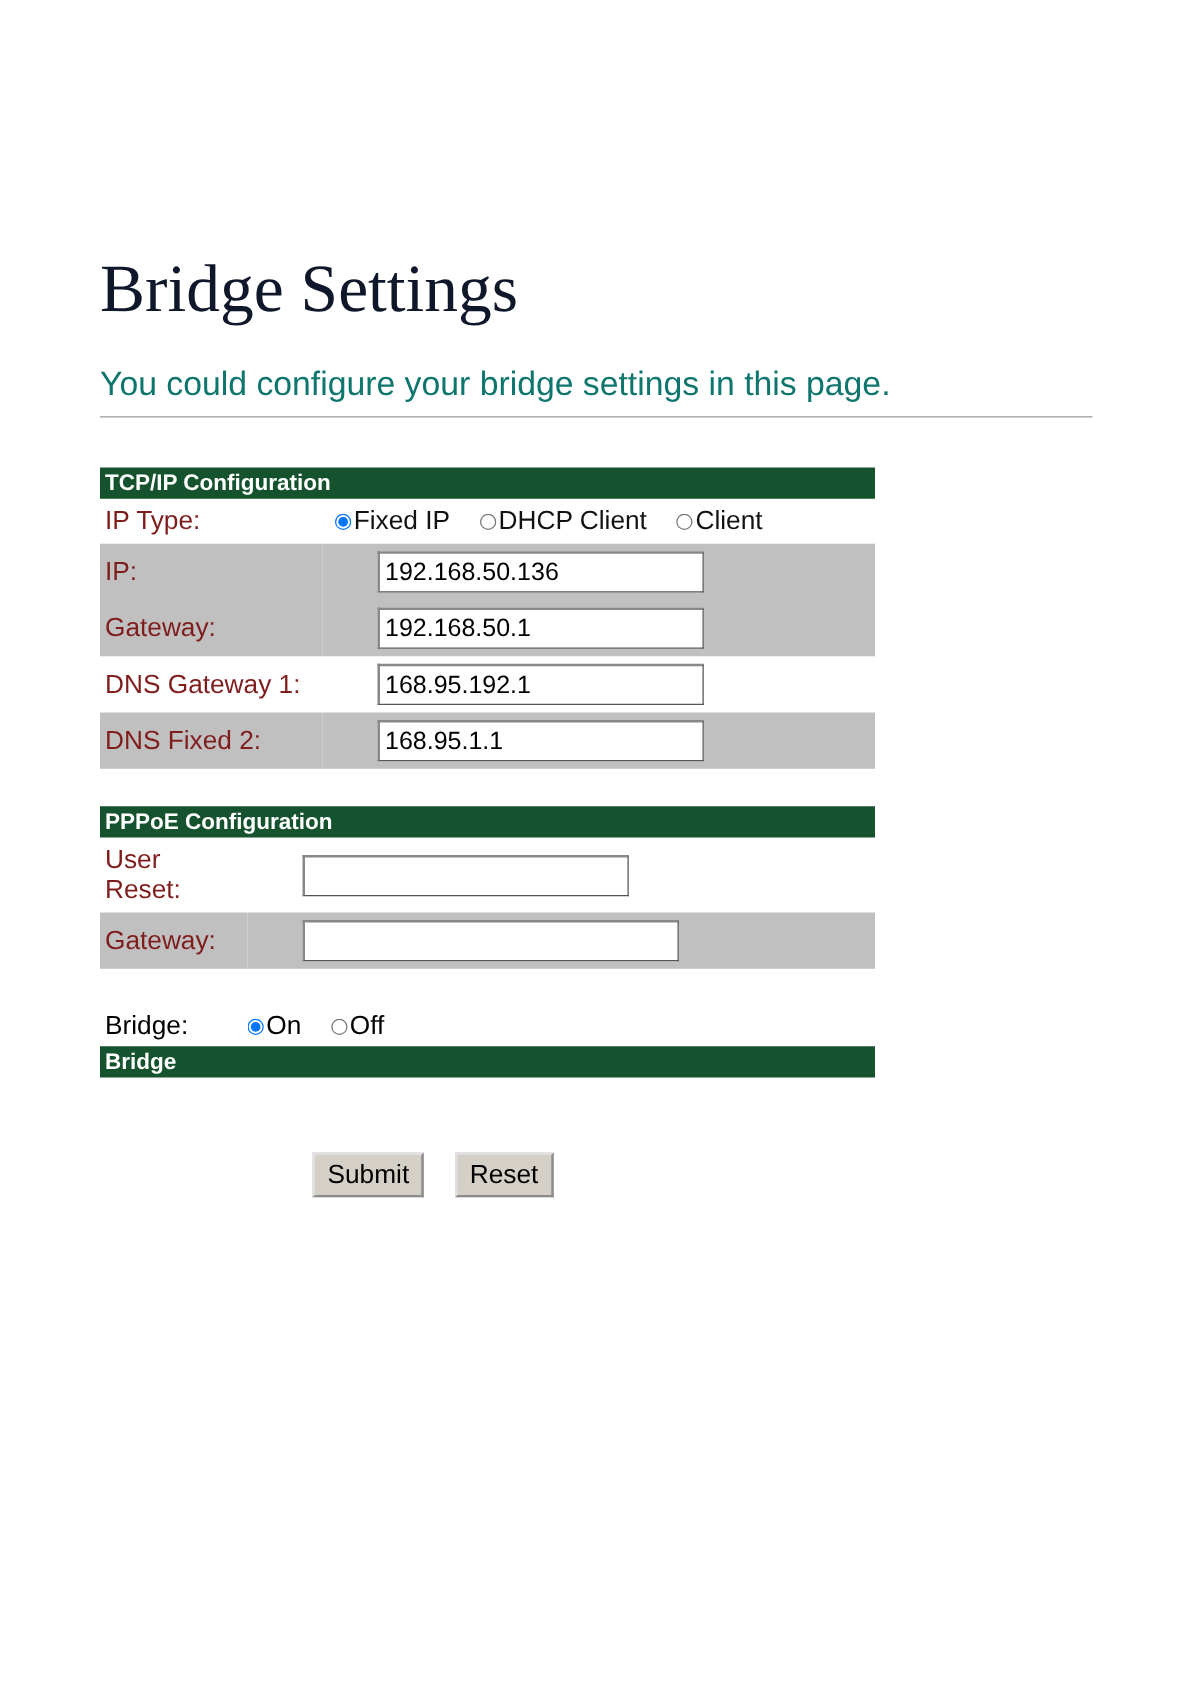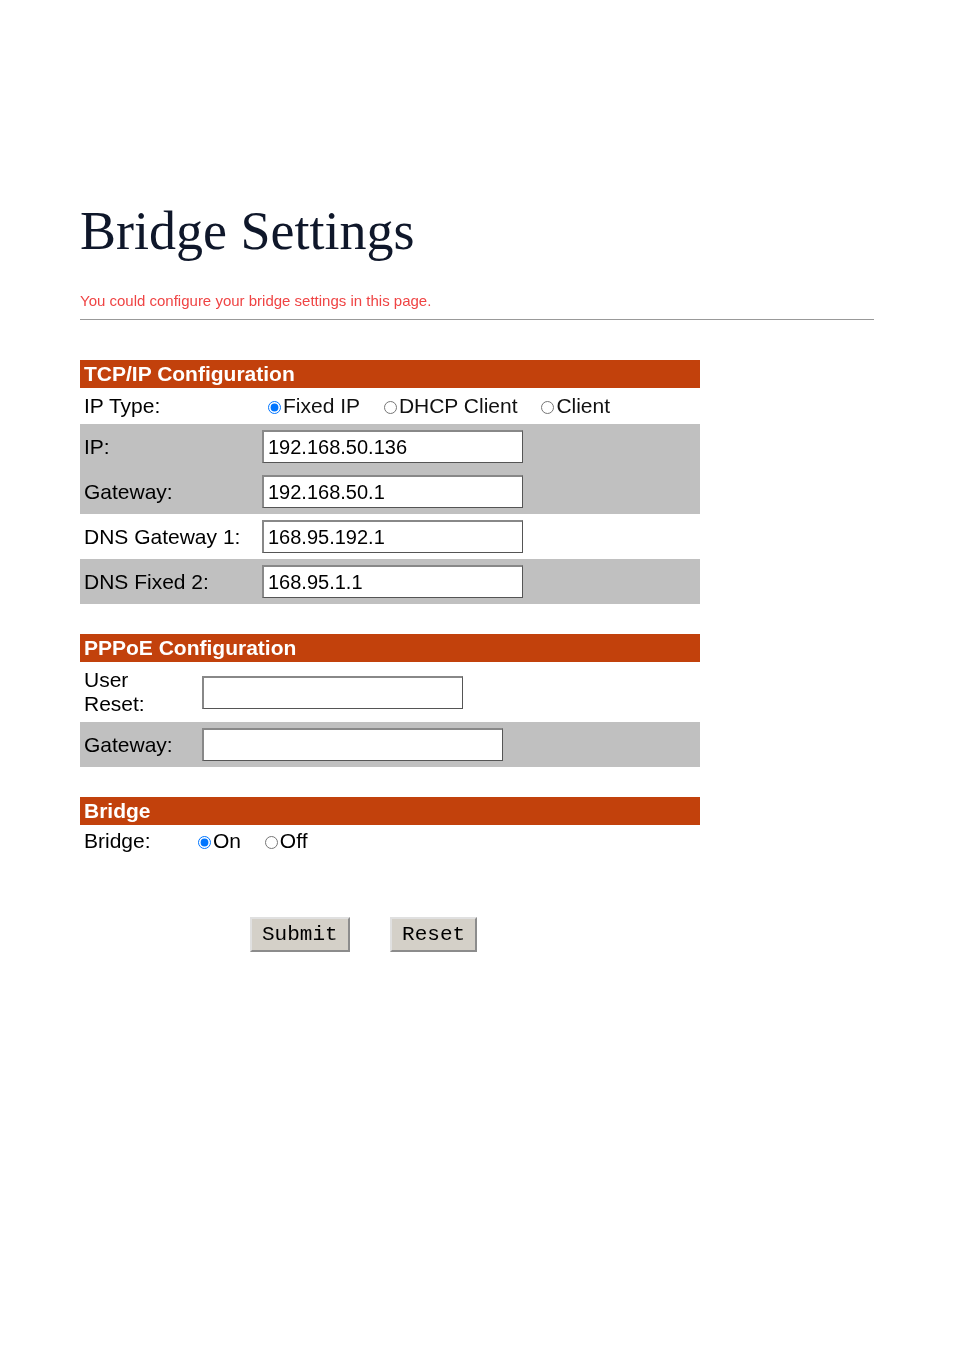--- a/index.html
+++ b/index.html
@@ -9,94 +9,95 @@
       background: #ffffff;
     }
     .title {
       font-family: 'Times New Roman', serif;
       font-size: 54px;
       color: #0f172a;
       margin: 120px 0 30px 0;
       font-weight: normal;
     }
     .description {
-      font-size: 15px;
-      color: #ef4444;
+      font-size: 27px;
+      color: #0f766e;
       margin-bottom: 10px;
     }
     hr {
       border: none;
       border-top: 1px solid #999;
       margin-bottom: 40px;
     }
     .section-header {
-      background: #c2410c;
+      background: #14532d;
       color: #ffffff;
       font-weight: bold;
-      font-size: 21px;
+      font-size: 18px;
       padding: 2px 4px;
       width: 612px;
     }
     table {
       border-collapse: collapse;
       width: 620px;
     }
     .row {
       font-size: 21px;
     }
     .row td {
       padding: 6px 4px;
       vertical-align: middle;
     }
     .row.shaded {
       background: #c0c0c0;
     }
     .label-cell {
       width: 170px;
-      color: #000000;
+      color: #7f1d1d;
     }
     .radio-cell {
       color: #111;
     }
     input[type="text"], input[type="password"] {
       font-family: Arial, sans-serif;
       font-size: 20px;
       padding: 2px 4px;
       border: 1px solid #555;
       border-left: 2px solid #888;
       border-top: 2px solid #888;
       width: 250px;
       height: 26px;
       box-sizing: content-box;
+      margin-left: 40px;
     }
     .bridge-table {
       width: 620px;
       border-collapse: collapse;
     }
     .bridge-label {
       width: 100px;
       font-size: 21px;
       padding: 4px;
     }
     .bridge-options {
       font-size: 21px;
       padding: 4px;
     }
     .button-row {
       margin-top: 60px;
       margin-left: 170px;
     }
     button {
-      font-family: Liberation Mono, monospace;
+      font-family: Liberation Sans, sans-serif;
       font-size: 21px;
       padding: 4px 10px;
       background: #d4d0c8;
       border: 2px outset #e0e0e0;
       cursor: pointer;
-      margin-right: 36px;
+      margin-right: 20px;
     }
     .section-gap {
       height: 30px;
     }
     input[type="radio"] {
       margin: 0 2px 0 6px;
       vertical-align: middle;
     }
     .radio-label {
       margin-right: 12px;
@@ -157,28 +158,28 @@
     <td><input type="password" style="width: 290px;" value=""></td>
   </tr>
 </tbody>
   </table>
 
 <div class="section-gap"></div>
 
 <table class="bridge-table">
   <tbody>
       <tr>
-    <td colspan="2" class="section-header">Bridge</td>
-  </tr>
-  <tr>
     <td class="bridge-label">Bridge:</td>
     <td class="bridge-options">
       <input type="radio" name="bridge" checked="" style=""><span class="radio-label">On</span>
       <input type="radio" name="bridge" style=""><span class="radio-label">Off</span>
     </td>
+  </tr>
+  <tr>
+    <td colspan="2" class="section-header">Bridge</td>
   </tr>
 </tbody>
   </table>
 
 <div class="button-row">
   <button>Submit</button>
   <button>Reset</button>
 </div>
 
 </body></html>

